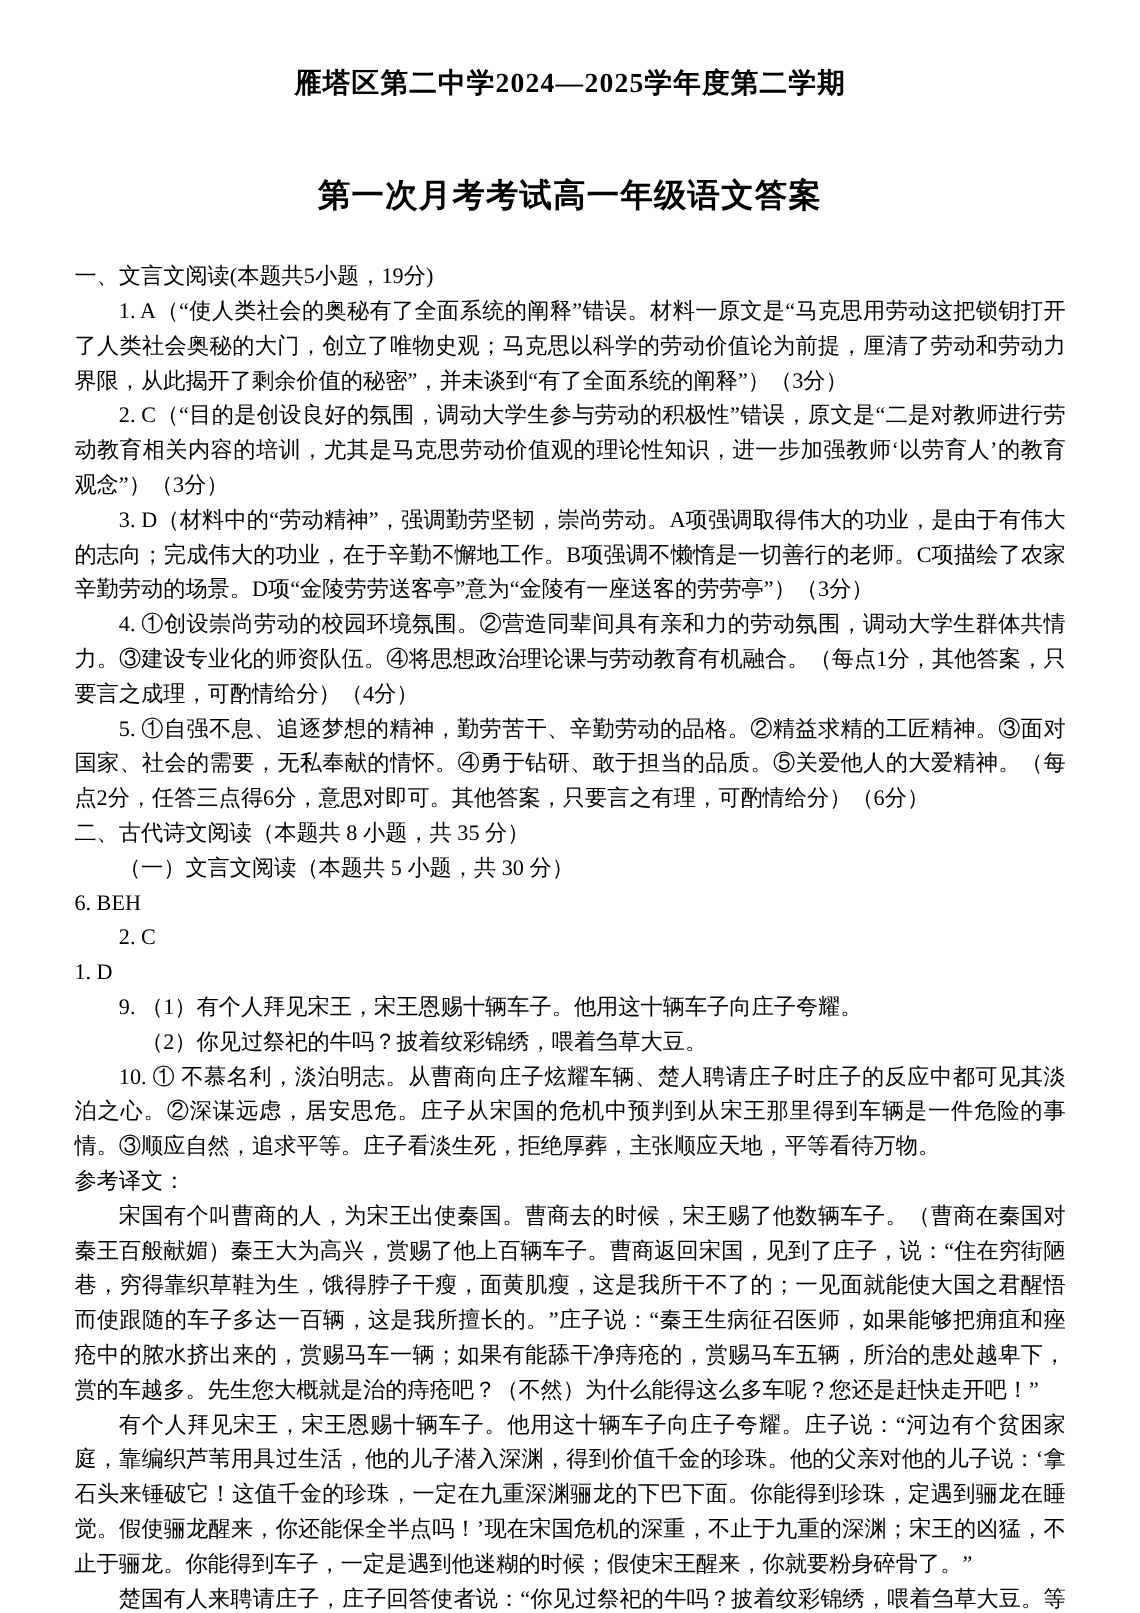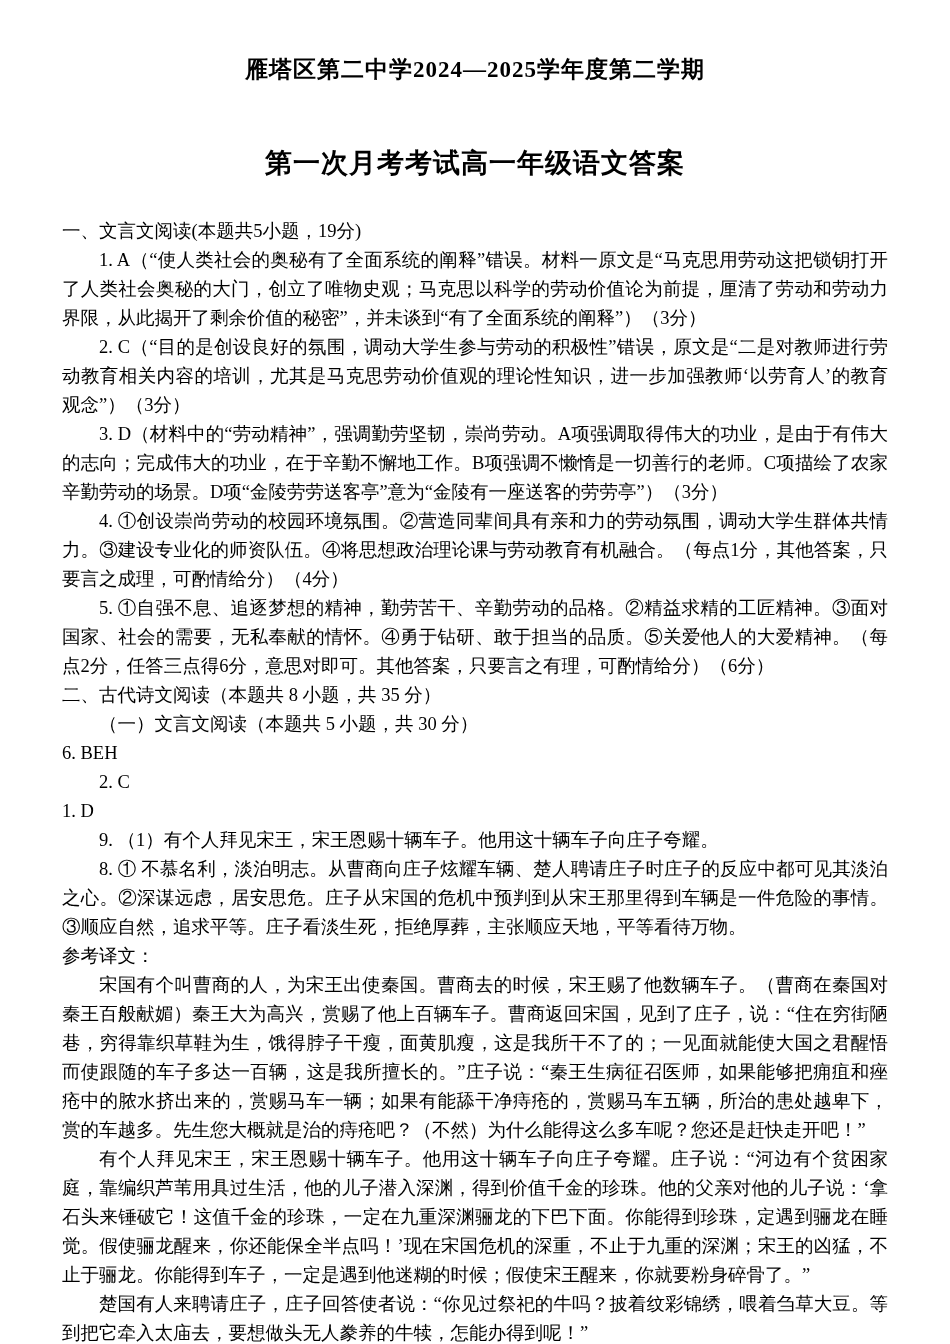--- a/index.html
+++ b/index.html
@@ -54,19 +54,20 @@
       <p class="para ind-2">2. C（“目的是创设良好的氛围，调动大学生参与劳动的积极性”错误，原文是“二是对教师进行劳动教育相关内容的培训，尤其是马克思劳动价值观的理论性知识，进一步加强教师‘以劳育人’的教育观念”）（3分）</p>
       <p class="para ind-2">3. D（材料中的“劳动精神”，强调勤劳坚韧，崇尚劳动。A项强调取得伟大的功业，是由于有伟大的志向；完成伟大的功业，在于辛勤不懈地工作。B项强调不懒惰是一切善行的老师。C项描绘了农家辛勤劳动的场景。D项“金陵劳劳送客亭”意为“金陵有一座送客的劳劳亭”）（3分）</p>
       <p class="para ind-2">4. ①创设崇尚劳动的校园环境氛围。②营造同辈间具有亲和力的劳动氛围，调动大学生群体共情力。③建设专业化的师资队伍。④将思想政治理论课与劳动教育有机融合。（每点1分，其他答案，只要言之成理，可酌情给分）（4分）</p>
       <p class="para ind-2">5. ①自强不息、追逐梦想的精神，勤劳苦干、辛勤劳动的品格。②精益求精的工匠精神。③面对国家、社会的需要，无私奉献的情怀。④勇于钻研、敢于担当的品质。⑤关爱他人的大爱精神。（每点2分，任答三点得6分，意思对即可。其他答案，只要言之有理，可酌情给分）（6分）</p>
       <p class="para ind-0">二、古代诗文阅读（本题共 8 小题，共 35 分）</p>
       <p class="para ind-2">（一）文言文阅读（本题共 5 小题，共 30 分）</p>
       <p class="para ind-0">6. BEH</p>
       <p class="para ind-2">2. C</p>
       <p class="para ind-0">1. D</p>
       <p class="para ind-2">9. （1）有个人拜见宋王，宋王恩赐十辆车子。他用这十辆车子向庄子夸耀。</p>
-      <p class="para ind-2">8. ① 不慕名利，淡泊明志。从曹商向庄子炫耀车辆、楚人聘请庄子时庄子的反应中都可见其淡泊之心。②深谋远虑，居安思危。庄子从宋国的危机中预判到从宋王那里得到车辆是一件危险的事情。③顺应自然，追求平等。庄子看淡生死，拒绝厚葬，主张顺应天地，平等看待万物。</p>
+      <p class="para ind-3">（2）你见过祭祀的牛吗？披着纹彩锦绣，喂着刍草大豆。</p>
+      <p class="para ind-2">10. ① 不慕名利，淡泊明志。从曹商向庄子炫耀车辆、楚人聘请庄子时庄子的反应中都可见其淡泊之心。②深谋远虑，居安思危。庄子从宋国的危机中预判到从宋王那里得到车辆是一件危险的事情。③顺应自然，追求平等。庄子看淡生死，拒绝厚葬，主张顺应天地，平等看待万物。</p>
       <p class="para ind-0">参考译文：</p>
       <p class="para ind-2">宋国有个叫曹商的人，为宋王出使秦国。曹商去的时候，宋王赐了他数辆车子。（曹商在秦国对秦王百般献媚）秦王大为高兴，赏赐了他上百辆车子。曹商返回宋国，见到了庄子，说：“住在穷街陋巷，穷得靠织草鞋为生，饿得脖子干瘦，面黄肌瘦，这是我所干不了的；一见面就能使大国之君醒悟而使跟随的车子多达一百辆，这是我所擅长的。”庄子说：“秦王生病征召医师，如果能够把痈疽和痤疮中的脓水挤出来的，赏赐马车一辆；如果有能舔干净痔疮的，赏赐马车五辆，所治的患处越卑下，赏的车越多。先生您大概就是治的痔疮吧？（不然）为什么能得这么多车呢？您还是赶快走开吧！”</p>
       <p class="para ind-2">有个人拜见宋王，宋王恩赐十辆车子。他用这十辆车子向庄子夸耀。庄子说：“河边有个贫困家庭，靠编织芦苇用具过生活，他的儿子潜入深渊，得到价值千金的珍珠。他的父亲对他的儿子说：‘拿石头来锤破它！这值千金的珍珠，一定在九重深渊骊龙的下巴下面。你能得到珍珠，定遇到骊龙在睡觉。假使骊龙醒来，你还能保全半点吗！’现在宋国危机的深重，不止于九重的深渊；宋王的凶猛，不止于骊龙。你能得到车子，一定是遇到他迷糊的时候；假使宋王醒来，你就要粉身碎骨了。”</p>
       <p class="para ind-2">楚国有人来聘请庄子，庄子回答使者说：“你见过祭祀的牛吗？披着纹彩锦绣，喂着刍草大豆。等到把它牵入太庙去，要想做头无人豢养的牛犊，怎能办得到呢！”</p>
     </div>
 </div>
 
 </body></html>

